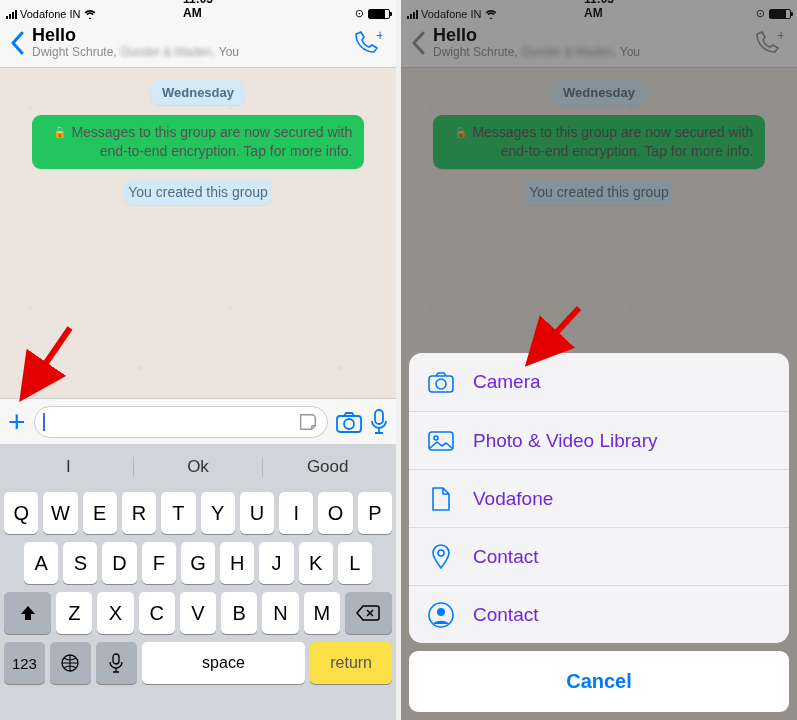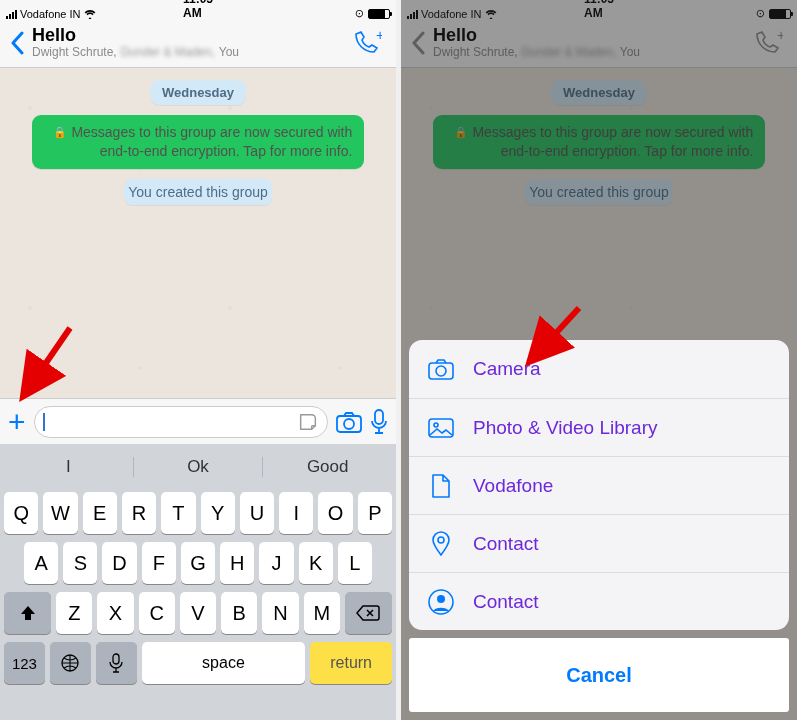--- a/index.html
+++ b/index.html
@@ -70,21 +70,21 @@
 
   
   .dim { position:absolute; inset:0; background: rgba(40,40,40,0.45); }
 
   
   .sheet { position:absolute; left: 8px; right: 8px; bottom: 8px; }
   .sheet .group { background: #f4f4f6; border-radius: 13px; overflow:hidden; }
   .sheet .item { height: 58px; display:flex; align-items:center; padding: 0 18px; gap: 18px; font-size: 19px; color:#6d28d9; }
   .sheet .item + .item { border-top: 1px solid #dcdce0; }
   .sheet .item .ic { color:#007aff; width: 28px; display:flex; justify-content:center; }
-  .sheet .cancel { margin-top: 8px; background:#fff; border-radius:3px; height: 74px; display:flex; align-items:center; justify-content:center; color:#007aff; font-weight:600; font-size:20px; }
+  .sheet .cancel { margin-top: 8px; background:#fff; border-radius:9px; height: 61px; display:flex; align-items:center; justify-content:center; color:#007aff; font-weight:600; font-size:20px; }
 
   svg { display:block; }
 </style>
 </head>
 <body>
 
 <div class="stage">
 
   <div class="phone">
 

